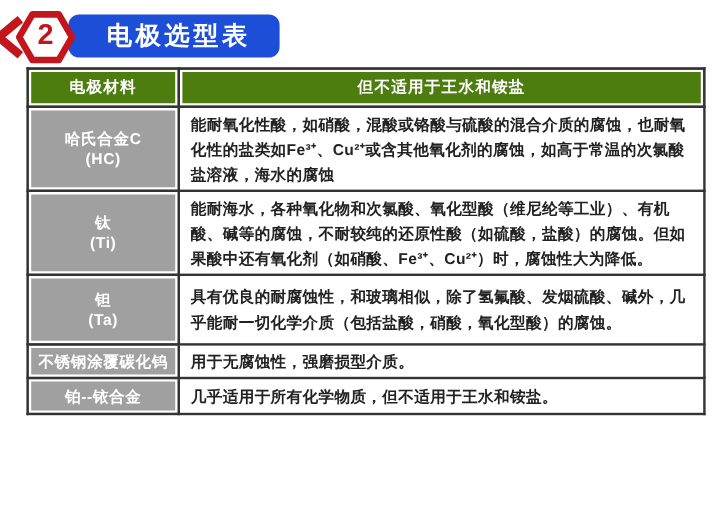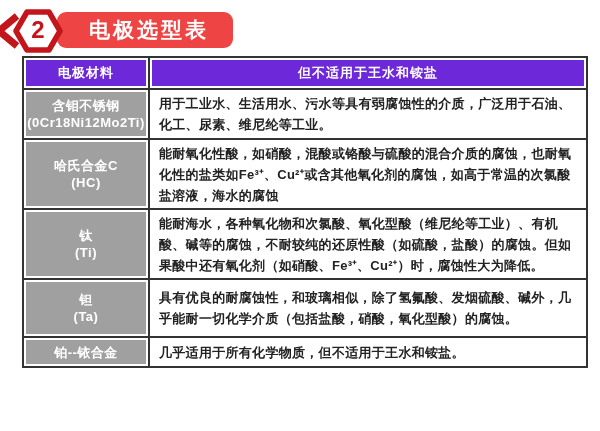--- a/index.html
+++ b/index.html
@@ -26,21 +26,21 @@
     top: 13px;
     width: 36px;
     height: 36px;
   }
   .banner {
     position: absolute;
     left: 57px;
     top: 12px;
     width: 176px;
     height: 36px;
-    background: #ef4444;
+    background: #1d4ed8;
     border-radius: 9px;
     display: flex;
     align-items: center;
     justify-content: center;
     z-index: 1;
   }
   .banner span {
     color: #ffffff;
     font-size: 21px;
     font-weight: bold;
@@ -73,21 +73,21 @@
     table-layout: fixed;
     margin-left: 22px;
     width: 566px;
   }
   table.sel th, table.sel td {
     border: 2px solid #333333;
     font-weight: bold;
     vertical-align: middle;
   }
   table.sel th {
-    background: #6d28d9;
+    background: #4d7c0f;
     box-shadow: inset 0 0 0 2px #ffffff;
     color: #ffffff;
     font-size: 13px;
     height: 28px;
     text-align: center;
     letter-spacing: 1px;
   }
   td.mat {
     background: #a0a0a0;
     box-shadow: inset 0 0 0 2px #ffffff;
@@ -138,27 +138,20 @@
         <col style="width:126px">
         <col>
       </colgroup>
     <thead>
       <tr>
         <th>电极材料</th>
         <th>但不适用于王水和铵盐</th>
       </tr>
     </thead>
     <tbody>
-      <tr class="rh1">
-        <td class="mat">
-          <div>含钼不锈钢</div>
-          <div>(0Cr18Ni12Mo2Ti)</div>
-        </td>
-        <td class="desc">用于工业水、生活用水、污水等具有弱腐蚀性的介质，广泛用于石油、化工、尿素、维尼纶等工业。</td>
-      </tr>
       <tr class="rh3">
         <td class="mat">
           <div>哈氏合金C</div>
           <div>(HC)</div>
         </td>
         <td class="desc">能耐氧化性酸，如硝酸，混酸或铬酸与硫酸的混合介质的腐蚀，也耐氧化性的盐类如Fe³⁺、Cu²⁺或含其他氧化剂的腐蚀，如高于常温的次氯酸盐溶液，海水的腐蚀</td>
       </tr>
       <tr class="rh4">
         <td class="mat">
           <div>钛</div>
@@ -166,20 +159,26 @@
         </td>
         <td class="desc">能耐海水，各种氧化物和次氯酸、氧化型酸（维尼纶等工业）、有机酸、碱等的腐蚀，不耐较纯的还原性酸（如硫酸，盐酸）的腐蚀。但如果酸中还有氧化剂（如硝酸、Fe³⁺、Cu²⁺）时，腐蚀性大为降低。</td>
       </tr>
       <tr class="rh5">
         <td class="mat">
           <div>钽</div>
           <div>(Ta)</div>
         </td>
         <td class="desc">具有优良的耐腐蚀性，和玻璃相似，除了氢氟酸、发烟硫酸、碱外，几乎能耐一切化学介质（包括盐酸，硝酸，氧化型酸）的腐蚀。</td>
       </tr>
+      <tr class="rh6">
+        <td class="mat">
+          <div>不锈钢涂覆碳化钨</div>
+        </td>
+        <td class="desc">用于无腐蚀性，强磨损型介质。</td>
+      </tr>
       <tr class="rh7">
         <td class="mat">
           <div>铂--铱合金</div>
         </td>
         <td class="desc">几乎适用于所有化学物质，但不适用于王水和铵盐。</td>
       </tr>
     </tbody>
   </table>
 
 </div>

